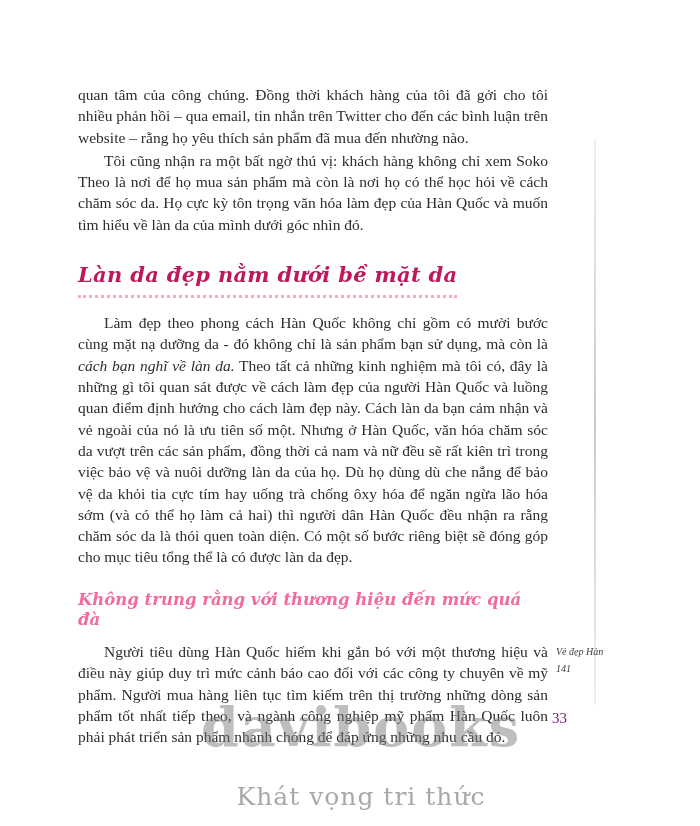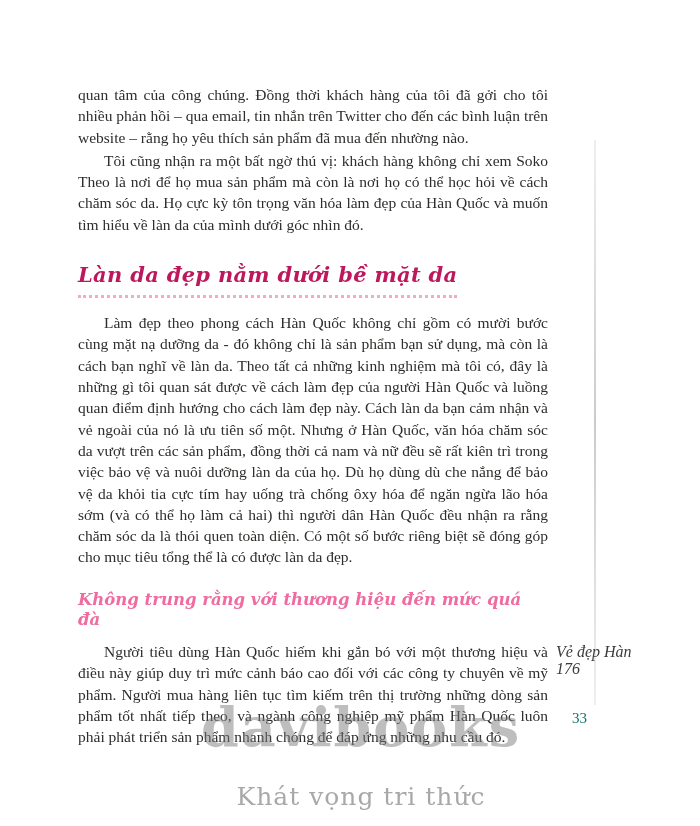--- a/index.html
+++ b/index.html
@@ -52,44 +52,45 @@
     margin: 22px 0 10px 0;
     font-family: "DejaVu Serif", serif;
     font-style: italic;
     font-weight: bold;
     font-size: 16.5px;
     color: #f06ba0;
     text-align: left;
     line-height: 1.25;
   }
   .inline-italic {
+    font-style: italic;
   }
   .margin-note {
     position: absolute;
     left: 556px;
     top: 643px;
     width: 120px;
     font-family: "Liberation Serif", serif;
-    font-size: 16px;
+    font-size: 10px;
     color: #3c3b39;
     line-height: 17px;
   }
   .margin-note .book-title {
     font-style: italic;
   }
   .margin-note .book-number {
     font-style: italic;
   }
   .page-number {
     position: absolute;
-    left: 572px;
+    left: 552px;
     top: 710px;
     font-family: "Liberation Serif", serif;
     font-size: 15px;
-    color: #0f766e;
+    color: #701a75;
   }
   .scan-edge {
     position: absolute;
     left: 594px;
     top: 140px;
     width: 2px;
     height: 565px;
     background: linear-gradient(to bottom, rgba(190,190,190,0.25), rgba(160,160,160,0.55), rgba(190,190,190,0.25));
     pointer-events: none;
   }
@@ -135,21 +136,21 @@
     <h3 class="sub-heading">Không trung rằng với thương hiệu đến mức quá đà</h3>
 
     <p class="indent">Người tiêu dùng Hàn Quốc hiếm khi gắn bó với một thương hiệu và điều này giúp duy trì mức cảnh báo cao đối với các công ty chuyên về mỹ phẩm. Người mua hàng liên tục tìm kiếm trên thị trường những dòng sản phẩm tốt nhất tiếp theo, và ngành công nghiệp mỹ phẩm Hàn Quốc luôn phải phát triển sản phẩm nhanh chóng để đáp ứng những nhu cầu đó.</p>
 
   </div>
 
   <div class="scan-edge"></div>
 
   <div class="margin-note">
     <div class="book-title">Vẻ đẹp Hàn</div>
-    <div class="book-number">176</div>
+    <div class="book-number">141</div>
   </div>
 
   <div class="page-number">33</div>
 
   <div class="watermark watermark-main">davibooks</div>
 
   <div class="watermark watermark-sub">Khát vọng tri thức</div>
 
 </div>
 

